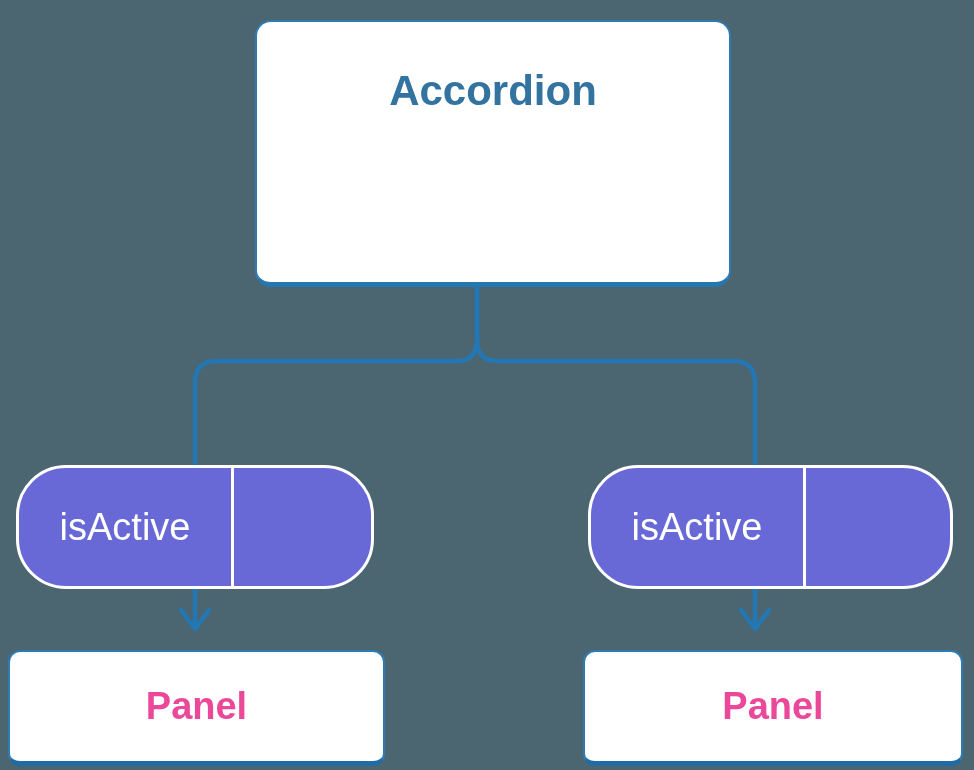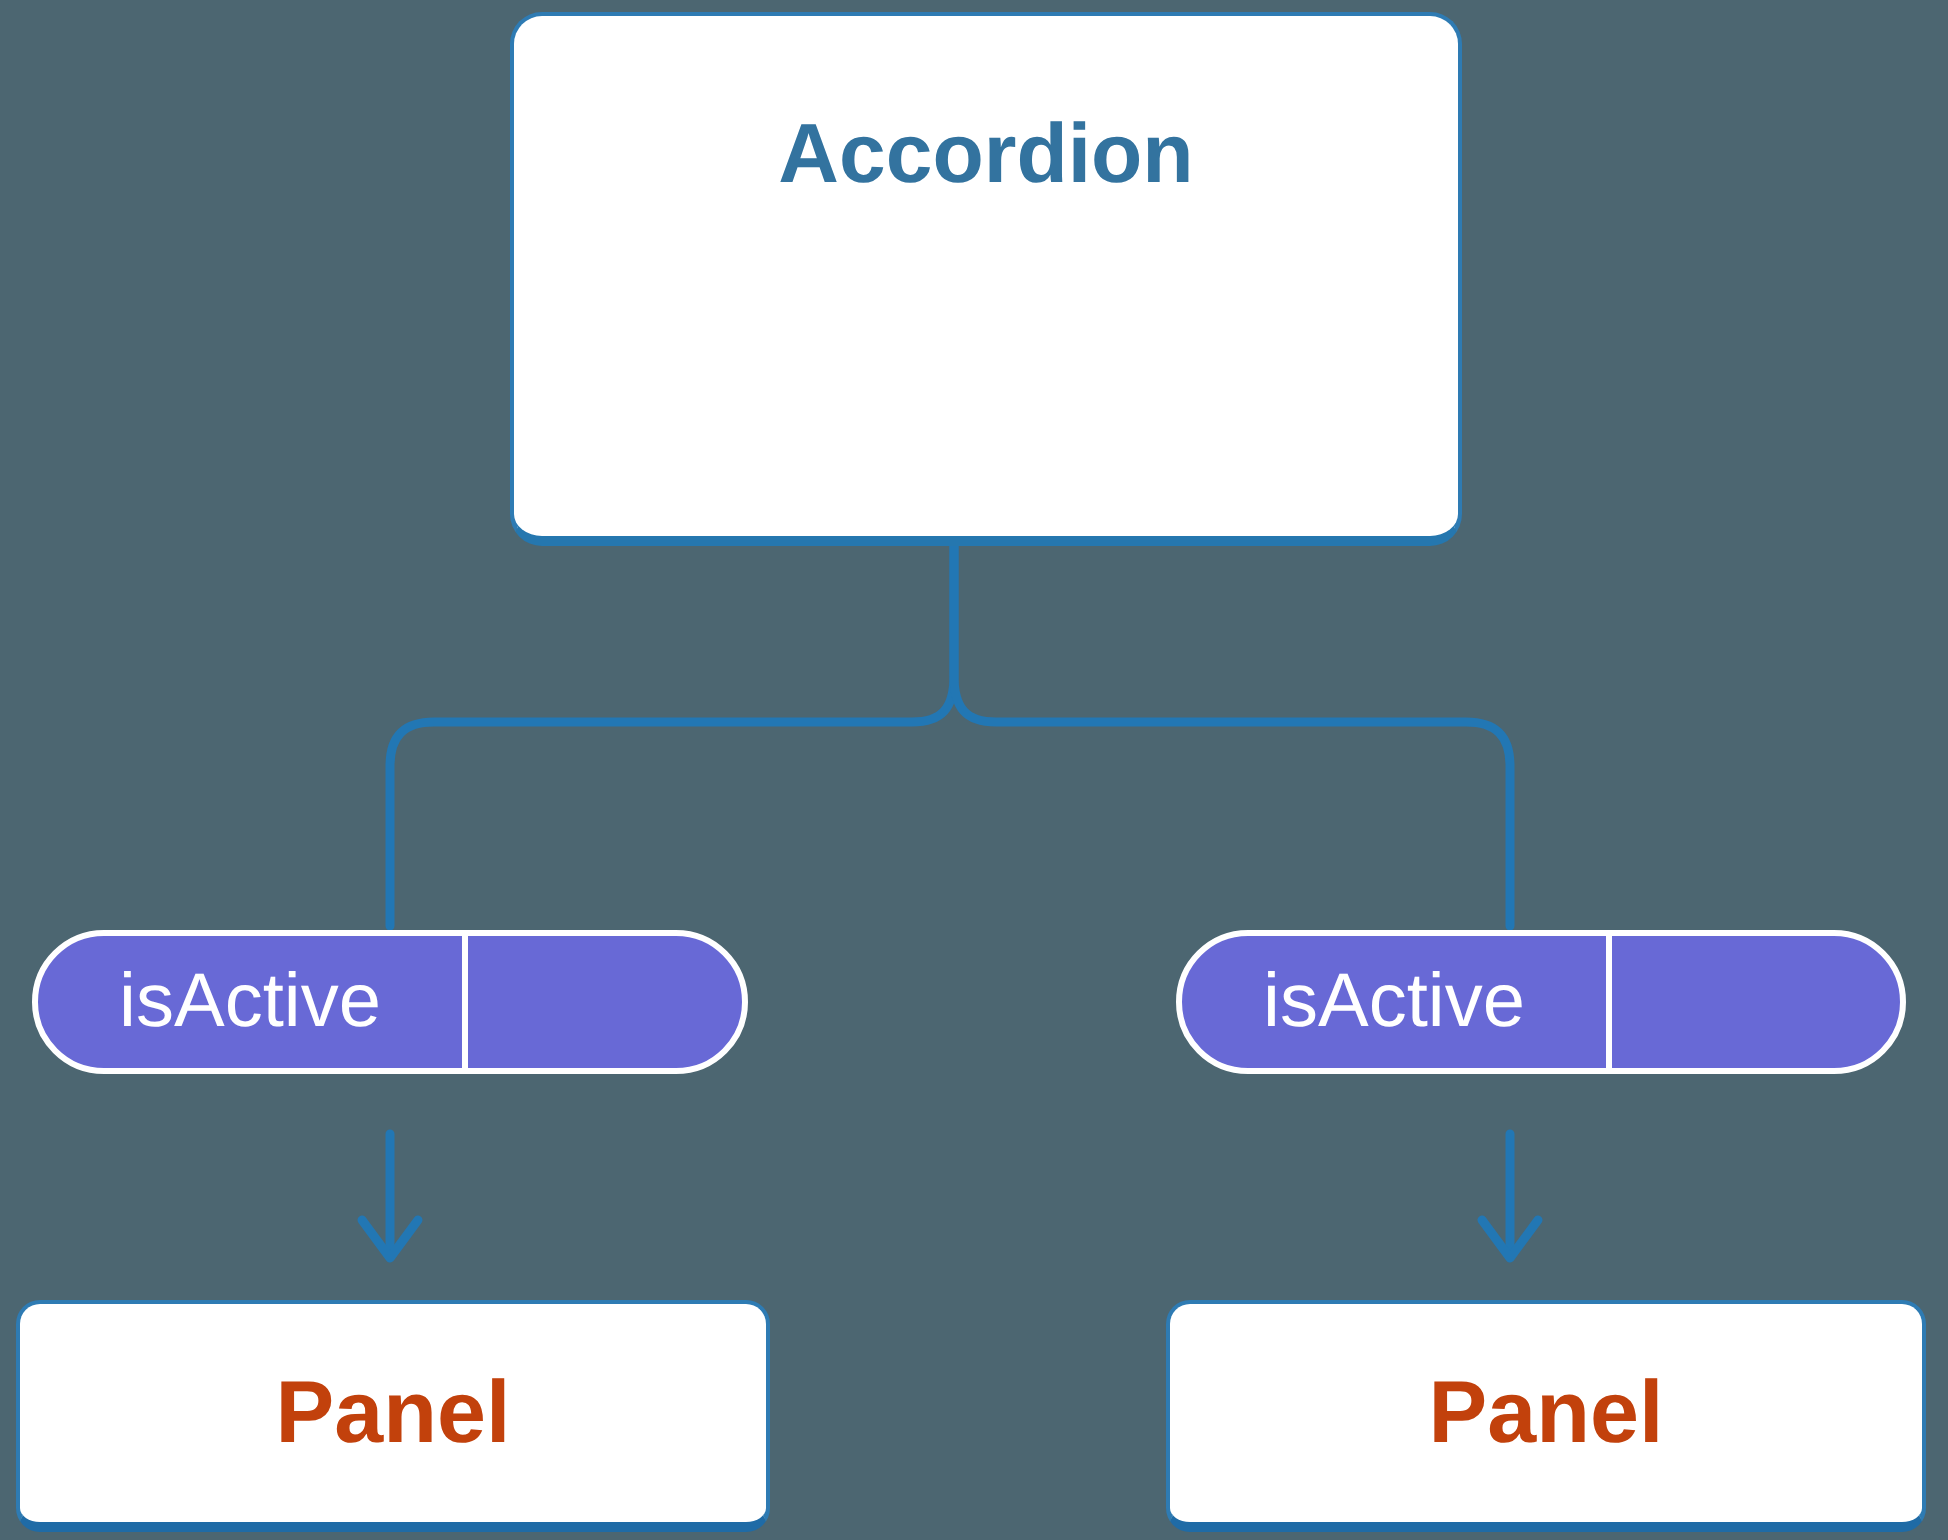--- a/index.html
+++ b/index.html
@@ -31,21 +31,21 @@
     stroke-linejoin: round;
   }
   .node {
     position: absolute;
     box-sizing: border-box;
     z-index: 1;
   }
   
   .accordion-card {
     left: 255px;
-    top: 6px;
+    top: 20px;
     width: 476px;
     height: 267px;
     background: #ffffff;
     border: 2px solid #2e7bb3;
     border-bottom: 5px solid #2577af;
     border-radius: 16px;
     display: flex;
     flex-direction: column;
     align-items: center;
   }
@@ -79,21 +79,21 @@
     font-size: 40px;
   }
   .state-pill .seg-name { flex: 1; }
   .state-pill .seg-value { width: 90px; }
   .state-pill .divider {
     width: 2px;
     background: #6a6edc;
   }
   
   .prop-pill {
-    height: 72px;
+    height: 124px;
     box-sizing: border-box;
     background: #6869d6;
     border: 3px solid #ffffff;
     border-radius: 50px;
     display: flex;
     align-items: stretch;
     overflow: hidden;
   }
   .prop-pill .seg {
     display: flex;
@@ -116,23 +116,23 @@
     height: 116px;
     background: #ffffff;
     border: 2px solid #2e7bb3;
     border-bottom: 5px solid #1f6ba6;
     border-radius: 12px;
     display: flex;
     align-items: center;
     justify-content: center;
   }
   .panel-label {
-    font-size: 44px;
+    font-size: 38px;
     font-weight: 600;
-    color: #c2410c;
+    color: #ec4899;
   }
   .panel-left  { left: 8px;   width: 377px; }
   .panel-right { left: 583px; width: 380px; }
 </style>
 </head>
 <body>
 
 <svg class="connector-svg" viewBox="0 0 974 770" xmlns="http://www.w3.org/2000/svg">
   <path d="M477 265 L477 338 C477 354 471 361 456 361 L217 361 C202 361 195 368 195 383 L195 463"></path>
   <path d="M477 265 L477 338 C477 354 483 361 498 361 L733 361 C748 361 755 368 755 383 L755 463"></path>

